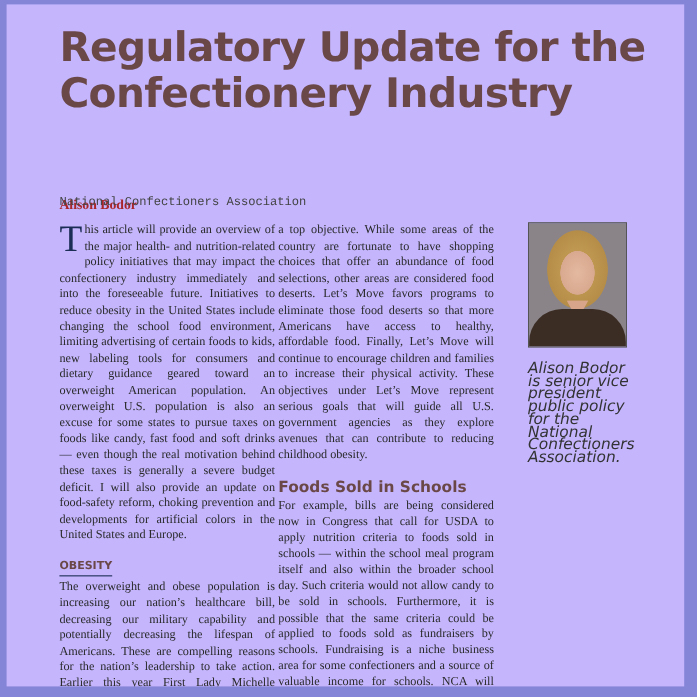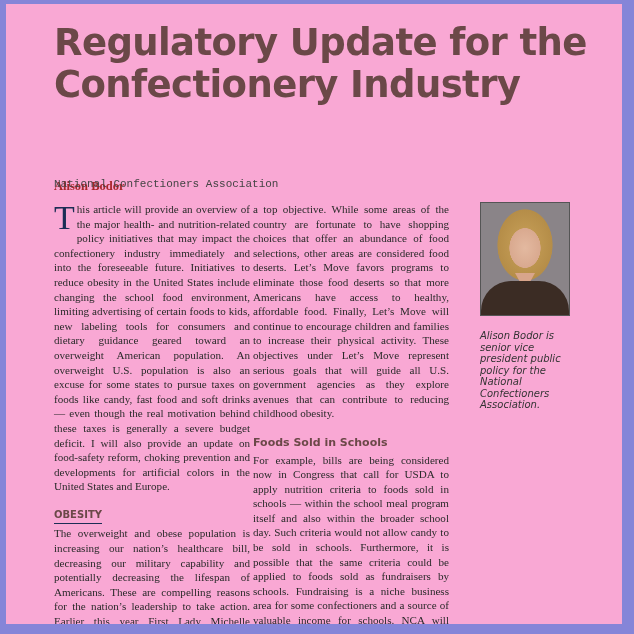--- a/index.html
+++ b/index.html
@@ -3,21 +3,21 @@
   <meta charset="utf-8">
   <style>
     html, body { margin: 0; padding: 0; }
     body {
       width: 634px; height: 634px; background: #8585d8;
       position: relative; overflow: hidden;
       font-family: "Liberation Serif", serif;
     }
     .page {
       position: absolute; left: 6px; top: 4px; width: 616px; height: 620px;
-      background: #f9a8d4; overflow: hidden;
+      background: #c4b5fd; overflow: hidden;
     }
     .title {
       position: absolute; left: 48px; top: 18px; width: 560px;
       font-family: "DejaVu Sans", sans-serif; font-weight: bold;
       color: #6b4848; font-size: 37px; line-height: 42px; letter-spacing: -0.6px;
       margin: 0;
     }
     .subtitle {
       position: absolute; left: 48px; top: 104px; width: 520px;
       font-family: "DejaVu Sans", sans-serif; font-weight: bold; font-style: italic;
@@ -46,42 +46,42 @@
       float: left; font-size: 34px; line-height: 28px; color: #1c2d55;
       margin: 2px 2px 0 0; font-family: "Liberation Serif", serif;
     }
     .section-head {
       font-family: "DejaVu Sans", sans-serif; font-weight: bold;
       color: #6b4848; font-size: 10px; margin: 14px 0 2px 0;
     }
     .section-head.underline {
       display: inline-block; border-bottom: 1.5px solid #1c2d55; padding-bottom: 1px;
     }
-    .section-head.plain { font-size: 11px; margin-top: 15px; }
+    .section-head.plain { font-size: 14px; margin-top: 15px; }
     .photo {
       position: absolute; left: 474px; top: 198px; width: 88px; height: 112px;
       border: 1px solid #555;
       background:
         radial-gradient(ellipse 22px 28px at 44px 45px, #e3b9a0 0%, #d9a98f 70%, transparent 72%),
         radial-gradient(ellipse 34px 44px at 44px 42px, #c9a25a 0%, #b58d48 80%, transparent 82%),
         linear-gradient(#8a8488, #8a8488);
       overflow: hidden;
     }
     .photo .shirt {
       position: absolute; left: 0; bottom: 0; width: 88px; height: 34px;
       background: #3b2c24; border-radius: 30px 30px 0 0;
     }
     .photo .neck {
       position: absolute; left: 34px; bottom: 24px; width: 20px; height: 18px;
       background: #d8a58b; clip-path: polygon(0 0, 100% 0, 50% 100%);
     }
     .caption {
       position: absolute; left: 474px; top: 326px; width: 100px;
       font-family: "DejaVu Sans", sans-serif; font-style: italic;
-      color: #333; font-size: 10px; line-height: 11.5px;
+      color: #333; font-size: 14px; line-height: 11.5px;
     }
   </style>
 </head>
 <body>
 
 <div class="page">
   <h1 class="title">Regulatory Update for the Confectionery Industry</h1>
   <div class="author">Alison Bodor</div>
   <div class="affil">National Confectioners Association</div>
 

